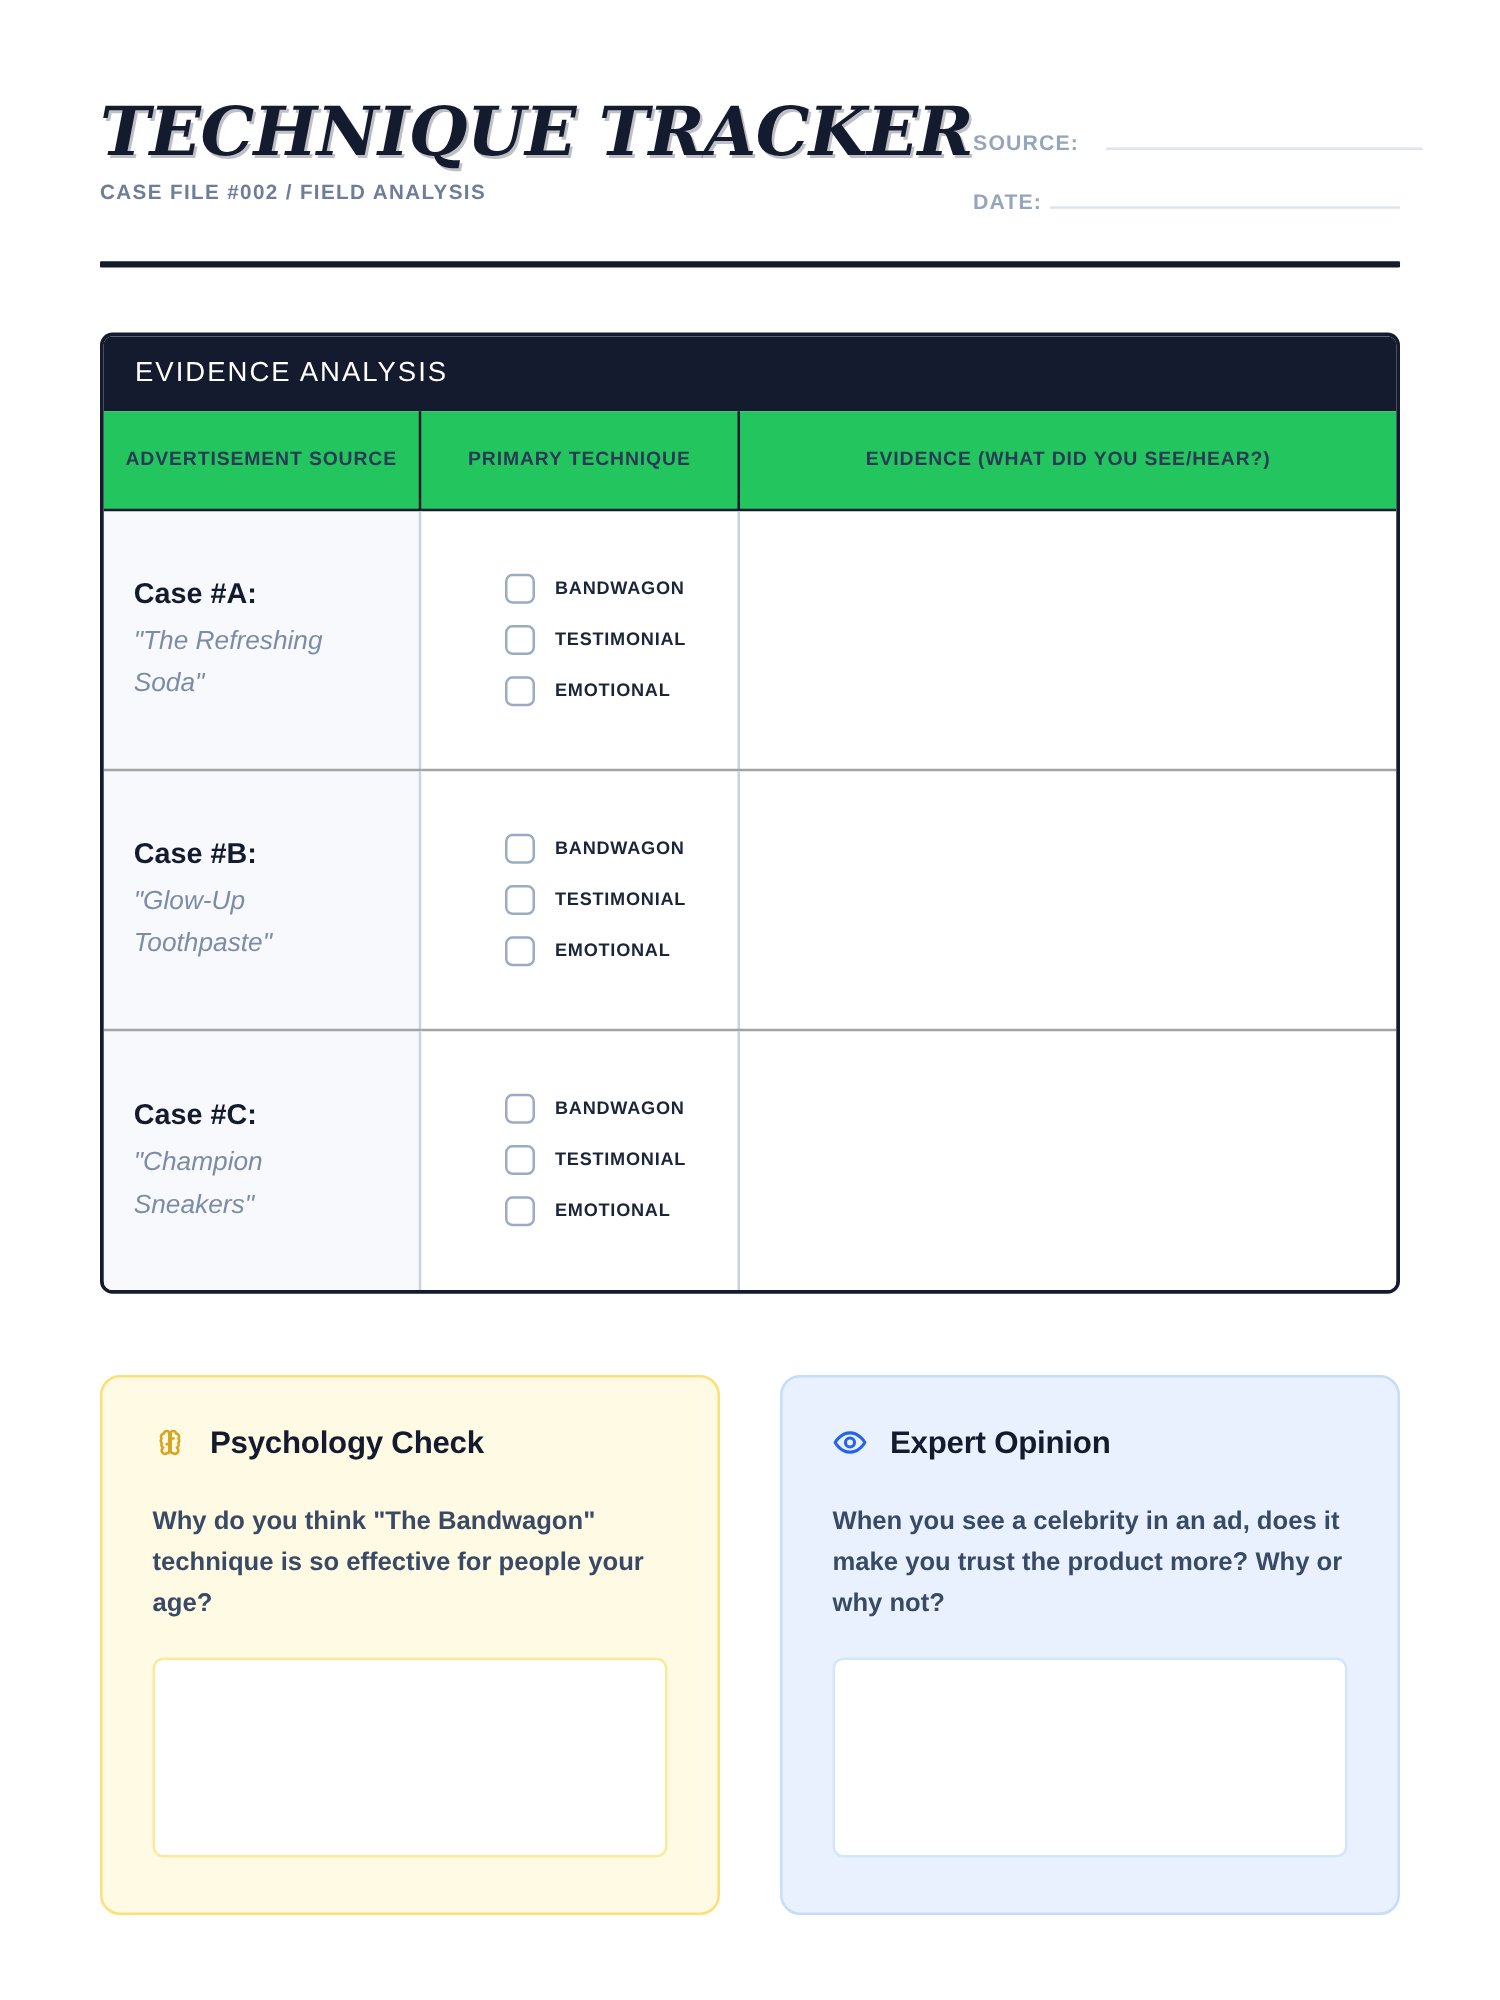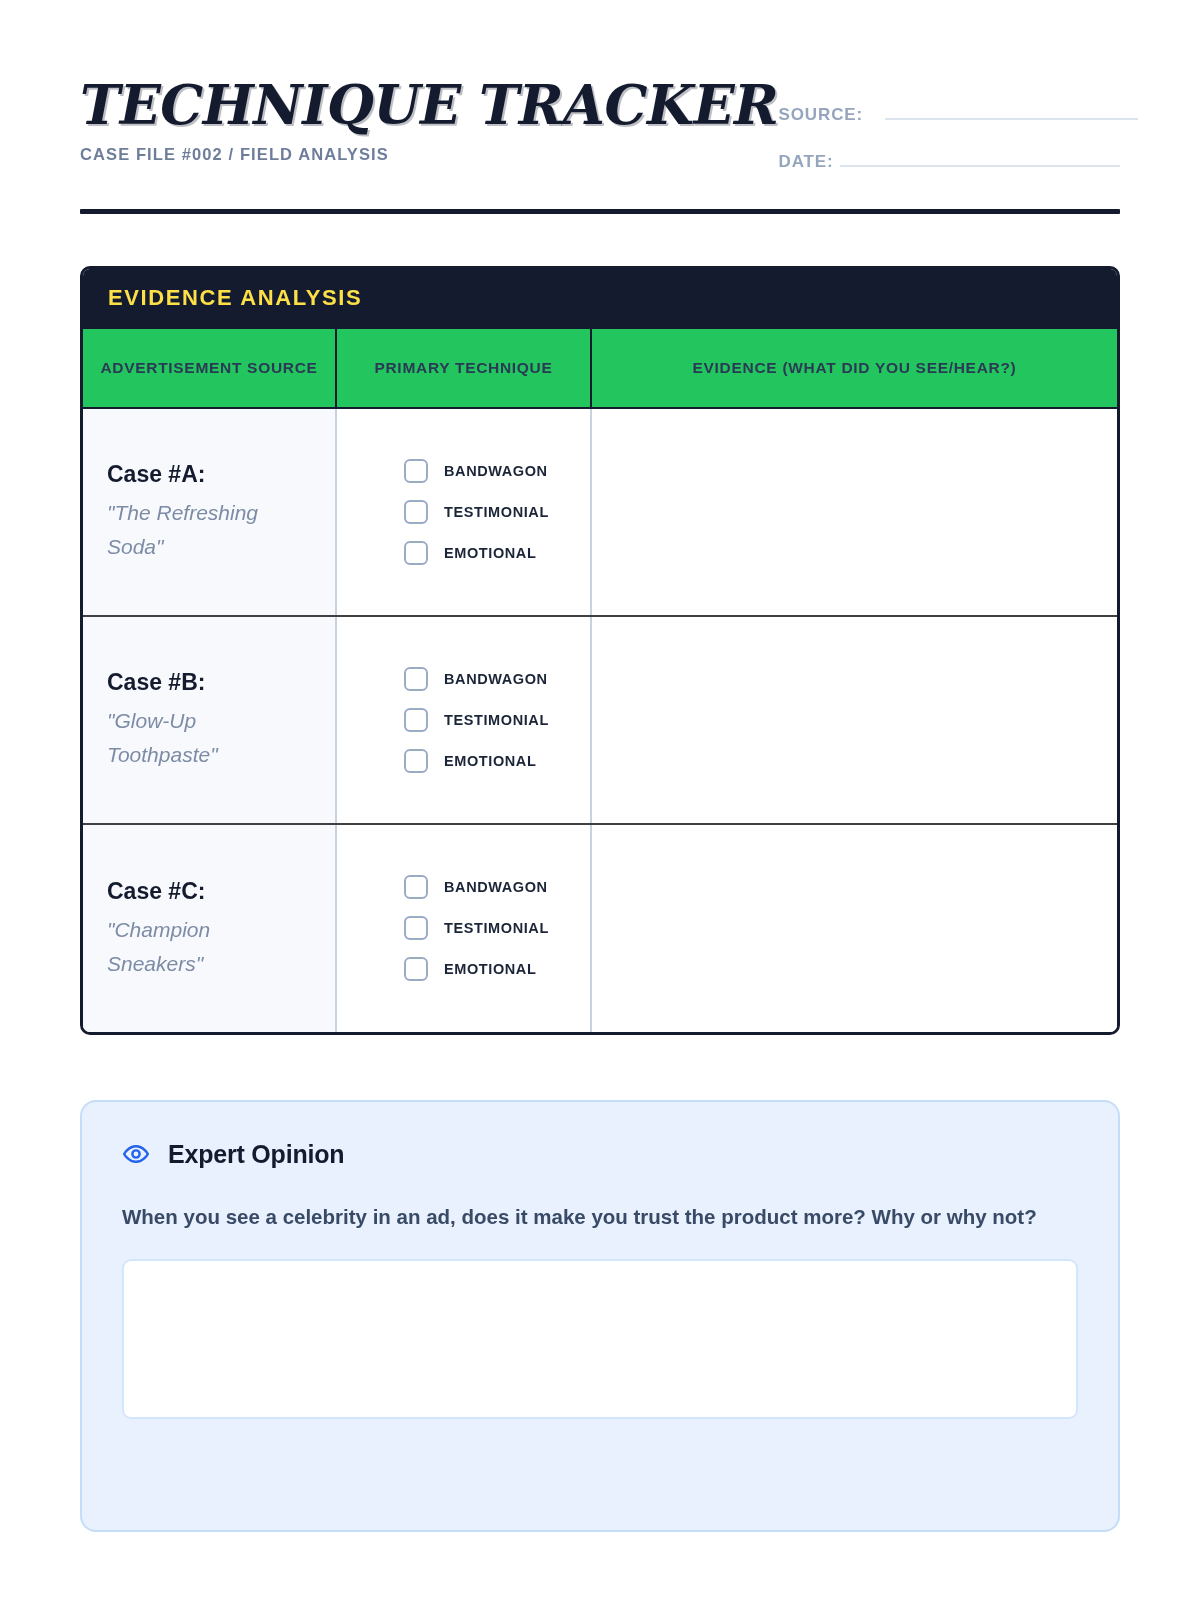--- a/index.html
+++ b/index.html
@@ -93,23 +93,23 @@
   .table-wrap {
     margin-top: 52px;
     border: 3px solid #141B2E;
     border-radius: 10px;
     overflow: hidden;
     background: #FFFFFF;
   }
 
   .table-banner {
     background: #141B2E;
-    color: #fde047;
+    color: #ffffff;
     padding: 16px 25px 18px;
-    font-weight: 700;
+    font-weight: 400;
     font-size: 22px;
     letter-spacing: 1.6px;
   }
 
   .tbl { width: 100%; border-collapse: collapse; table-layout: fixed; }
 
   .tbl col.c1 { width: 253px; }
   .tbl col.c2 { width: 255px; }
   .tbl col.c3 { width: 526px; }
 
@@ -123,21 +123,21 @@
     padding: 26px 10px;
     text-align: center;
     vertical-align: middle;
     border-right: 2px solid #141B2E;
     border-bottom: 2px solid #141B2E;
   }
   .tbl th:last-child { border-right: none; }
 
   .tbl td {
     border-right: 2px solid #C8D3E2;
-    border-bottom: 2px solid #404040;
+    border-bottom: 2px solid #a3a3a3;
     vertical-align: middle;
     height: 208px;
   }
   .tbl td:last-child { border-right: none; }
   .tbl tbody tr:last-child td { border-bottom: none; }
 
   .cell-source {
     background: #F7F9FC;
     padding: 0 24px;
   }
@@ -363,20 +363,35 @@
           </td>
           <td class="cell-evidence"></td>
         </tr>
 
       </tbody>
     </table>
   </div>
 
   <div class="cards">
 
+    <div class="card yellow">
+      <div class="card-head">
+        <span class="card-icon">
+          <svg width="26" height="26" viewBox="0 0 24 24" fill="none" stroke="#D9A520" stroke-width="1.9" stroke-linecap="round" stroke-linejoin="round">
+            <path d="M9.5 3.5a2.1 2.1 0 0 0-2.1 2.1 2.1 2.1 0 0 0-1.6 3.5 2.3 2.3 0 0 0 .2 3.4 2.2 2.2 0 0 0 1 3.3A2.2 2.2 0 0 0 9.6 20a2 2 0 0 0 1.9-2V5.5a2 2 0 0 0-2-2z"></path>
+            <path d="M14.5 3.5a2.1 2.1 0 0 1 2.1 2.1 2.1 2.1 0 0 1 1.6 3.5 2.3 2.3 0 0 1-.2 3.4 2.2 2.2 0 0 1-1 3.3 2.2 2.2 0 0 1-2.6 4.2 2 2 0 0 1-1.9-2V5.5a2 2 0 0 1 2-2z"></path>
+            <path d="M12 9h2.6"></path>
+            <path d="M12 13.2H9.6"></path>
+          </svg>
+        </span>
+        <span class="card-title">Psychology Check</span>
+      </div>
+      <div class="card-question">Why do you think "The Bandwagon" technique is so effective for people your age?</div>
+      <div class="answer-box"></div>
+    </div>
 
     <div class="card blue">
       <div class="card-head">
         <span class="card-icon">
           <svg width="28" height="28" viewBox="0 0 24 24" fill="none" stroke="#2563EB" stroke-width="2.1" stroke-linecap="round" stroke-linejoin="round">
             <path d="M1.8 12S5.5 5.4 12 5.4 22.2 12 22.2 12 18.5 18.6 12 18.6 1.8 12 1.8 12z"></path>
             <circle cx="12" cy="12" r="3.1"></circle>
           </svg>
         </span>
         <span class="card-title">Expert Opinion</span>

